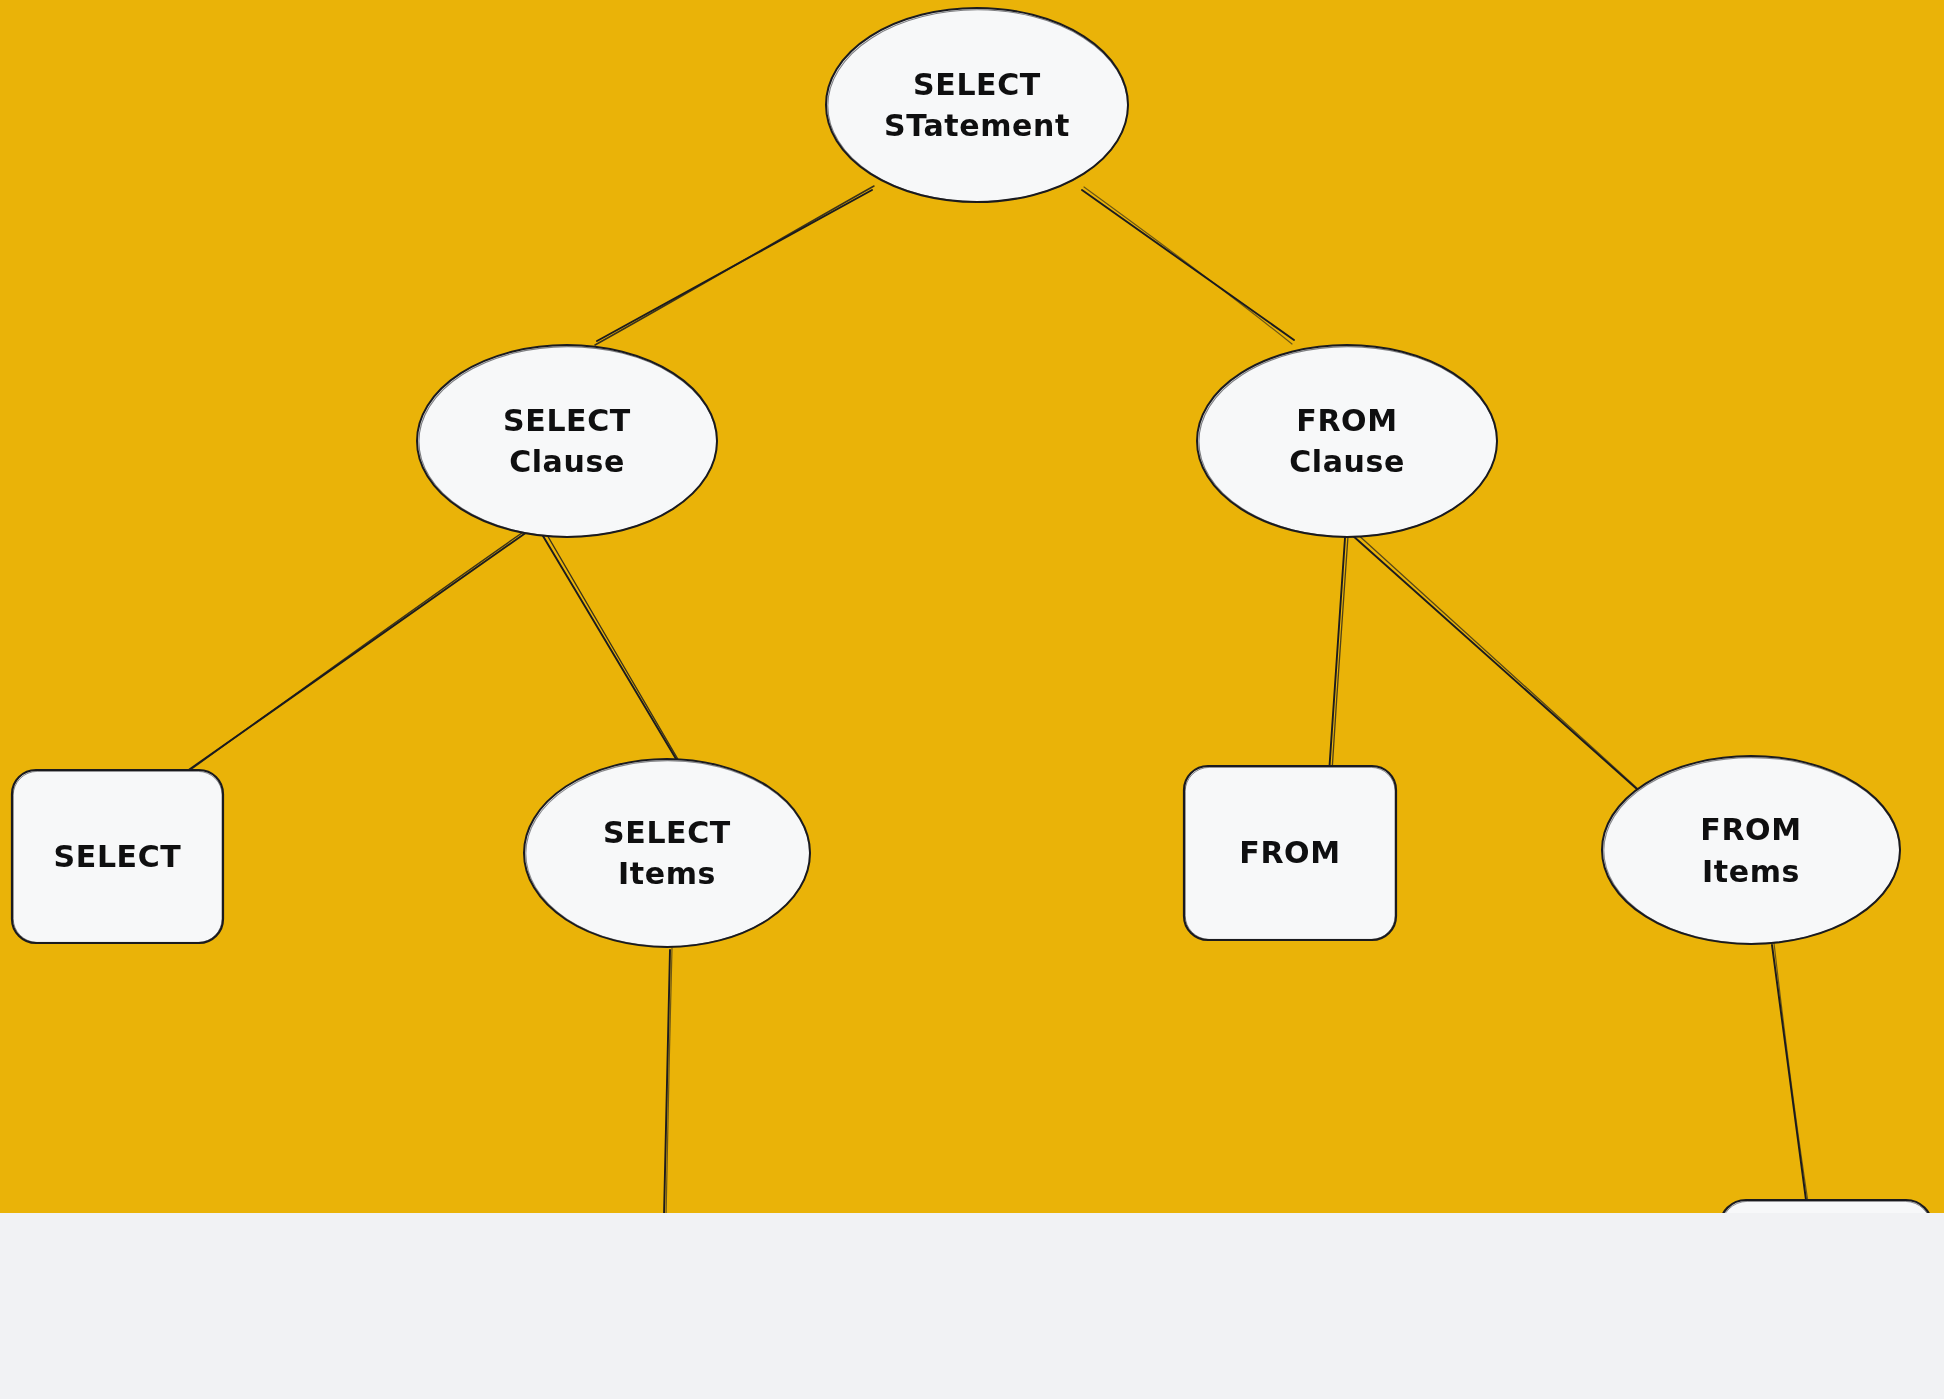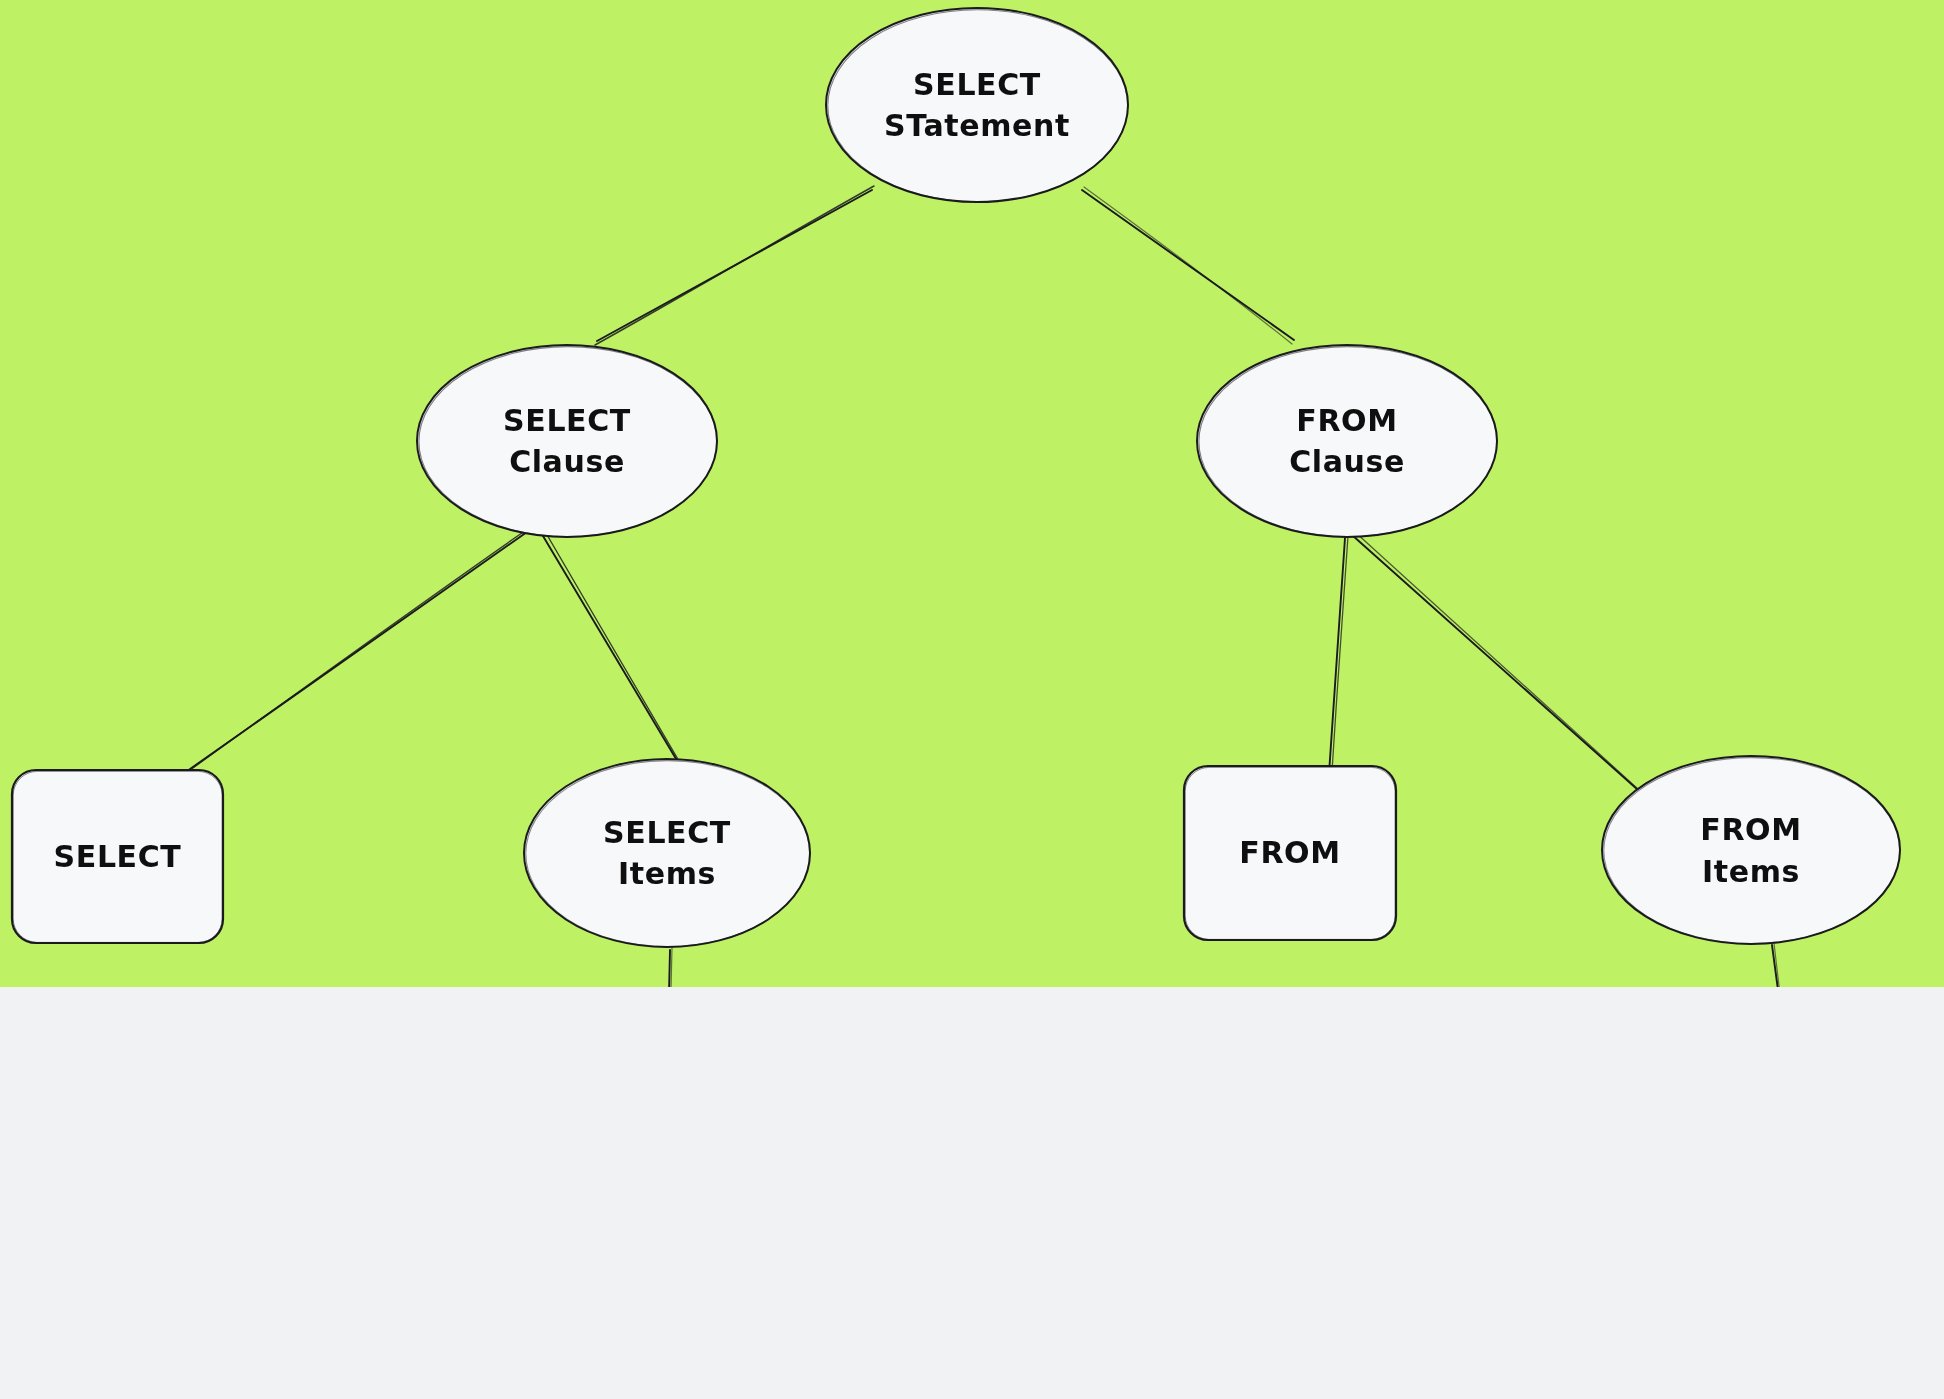--- a/index.html
+++ b/index.html
@@ -3,22 +3,22 @@
 <meta charset="utf-8">
 <style>
   html, body {
     margin: 0;
     padding: 0;
     background: #f1f2f4;
   }
   #canvas {
     position: relative;
     width: 1944px;
-    height: 987px;
-    background: #bef264;
+    height: 1213px;
+    background: #eab308;
     overflow: hidden;
     font-family: "DejaVu Sans", sans-serif;
   }
   #edges {
     position: absolute;
     left: 0;
     top: 0;
     width: 1944px;
     height: 1399px;
     pointer-events: none;

